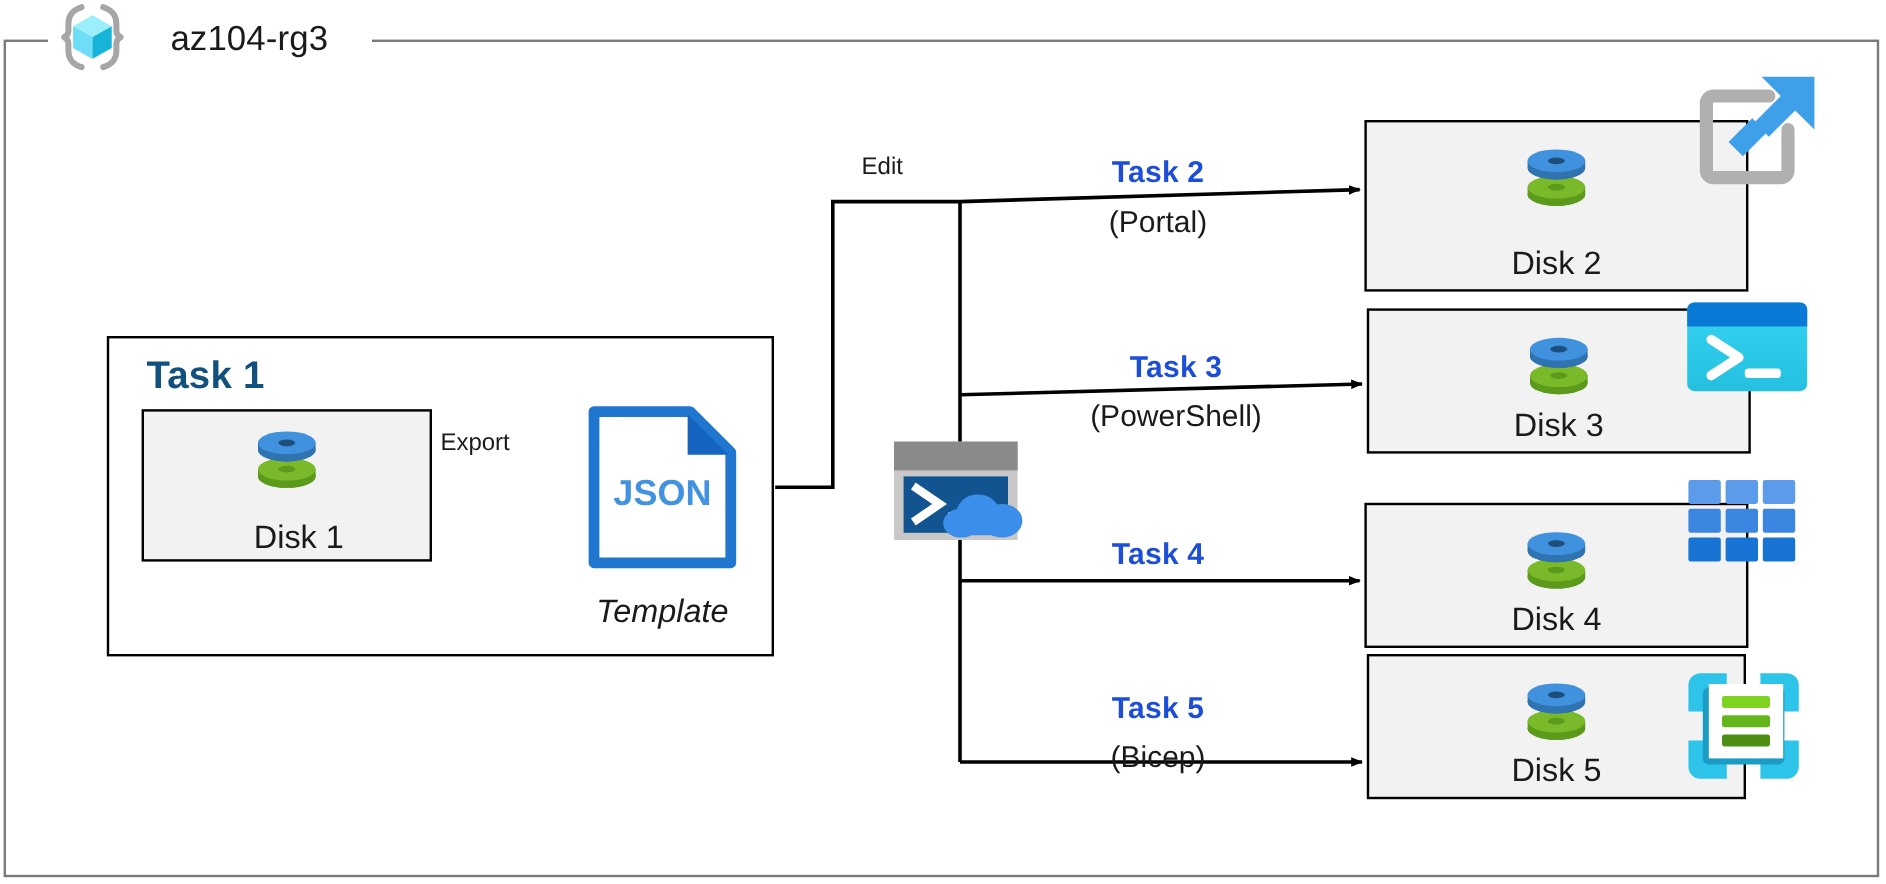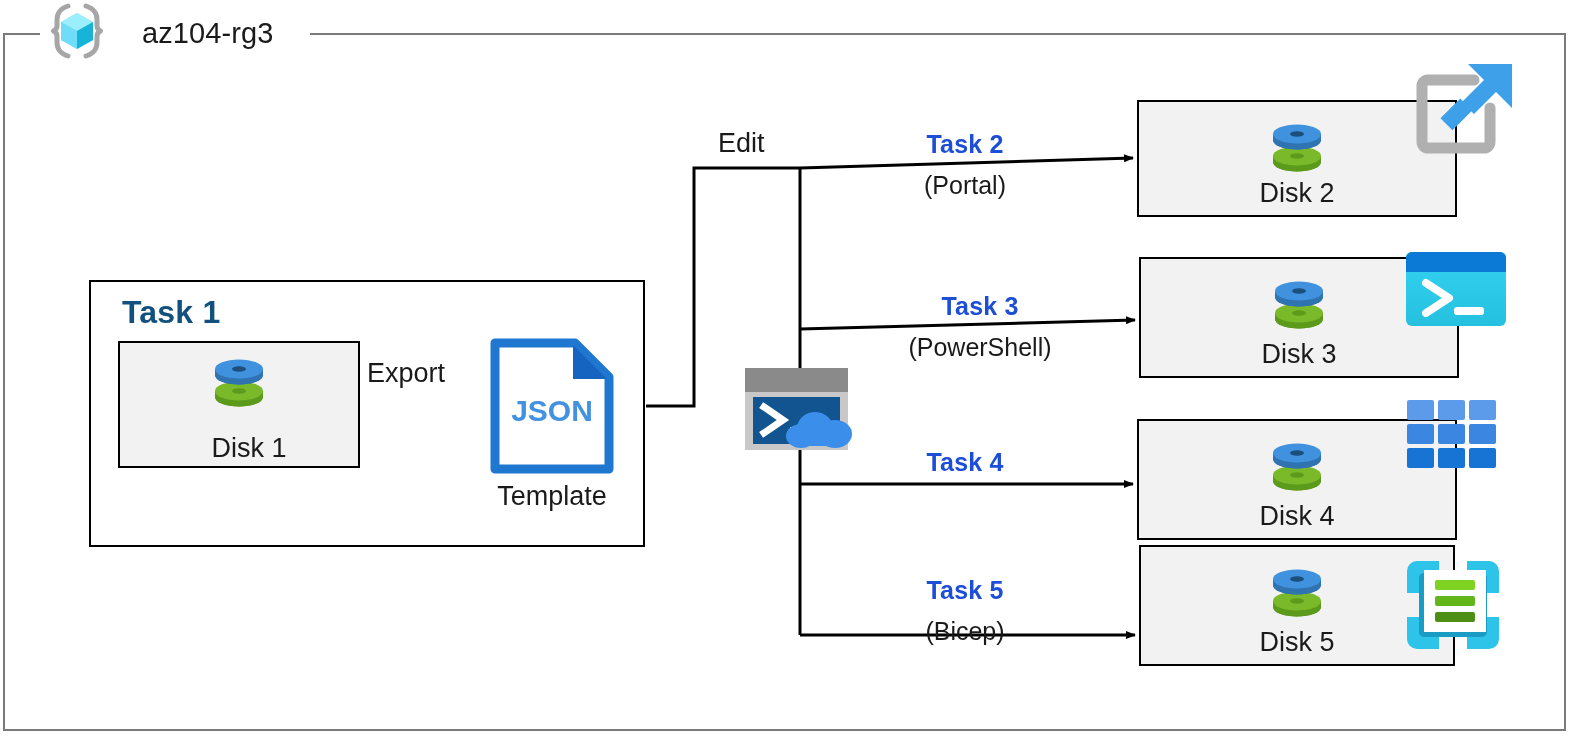--- a/index.html
+++ b/index.html
@@ -101,21 +101,21 @@
   #disk-box-1 {
     left: 118px;
     top: 341px;
     width: 242px;
     height: 127px;
   }
   #disk-box-1 .disk-caption { bottom: 2px; padding-left: 20px; }
   #disk-box-1 .disk-art { top: 8px; }
 
   
-  #disk-box-2 { left: 1137px; top: 100px;  width: 320px; height: 117px; }
+  #disk-box-2 { left: 1137px; top: 100px;  width: 320px; height: 143px; }
   #disk-box-3 { left: 1139px; top: 257px;  width: 320px; height: 121px; }
   #disk-box-4 { left: 1137px; top: 419px;  width: 320px; height: 121px; }
   #disk-box-5 { left: 1139px; top: 545px;  width: 316px; height: 121px; padding-left: 20px; }
 
   
   #wires {
     position: absolute;
     left: 0;
     top: 0;
     width: 1572px;
@@ -137,38 +137,39 @@
     letter-spacing: 0.2px;
   }
   .wire-label .sub {
     display: block;
     font-size: 25px;
     color: #1a1a1a;
     margin-top: 12px;
   }
   .plain-label {
     position: absolute;
-    font-size: 27px;
+    font-size: 20px;
     color: #1a1a1a;
     white-space: nowrap;
     text-align: right;
   }
 
   
   .template-group {
     position: absolute;
     left: 489px;
     top: 337px;
     width: 126px;
     text-align: center;
   }
   .template-caption {
     font-size: 27px;
     color: #1a1a1a;
-    margin-top: 2px;
+    margin-top: 14px;
+    font-style: italic;
   }
 
   
   .cloudshell {
     position: absolute;
     left: 743px;
     top: 366px;
   }
 
   

